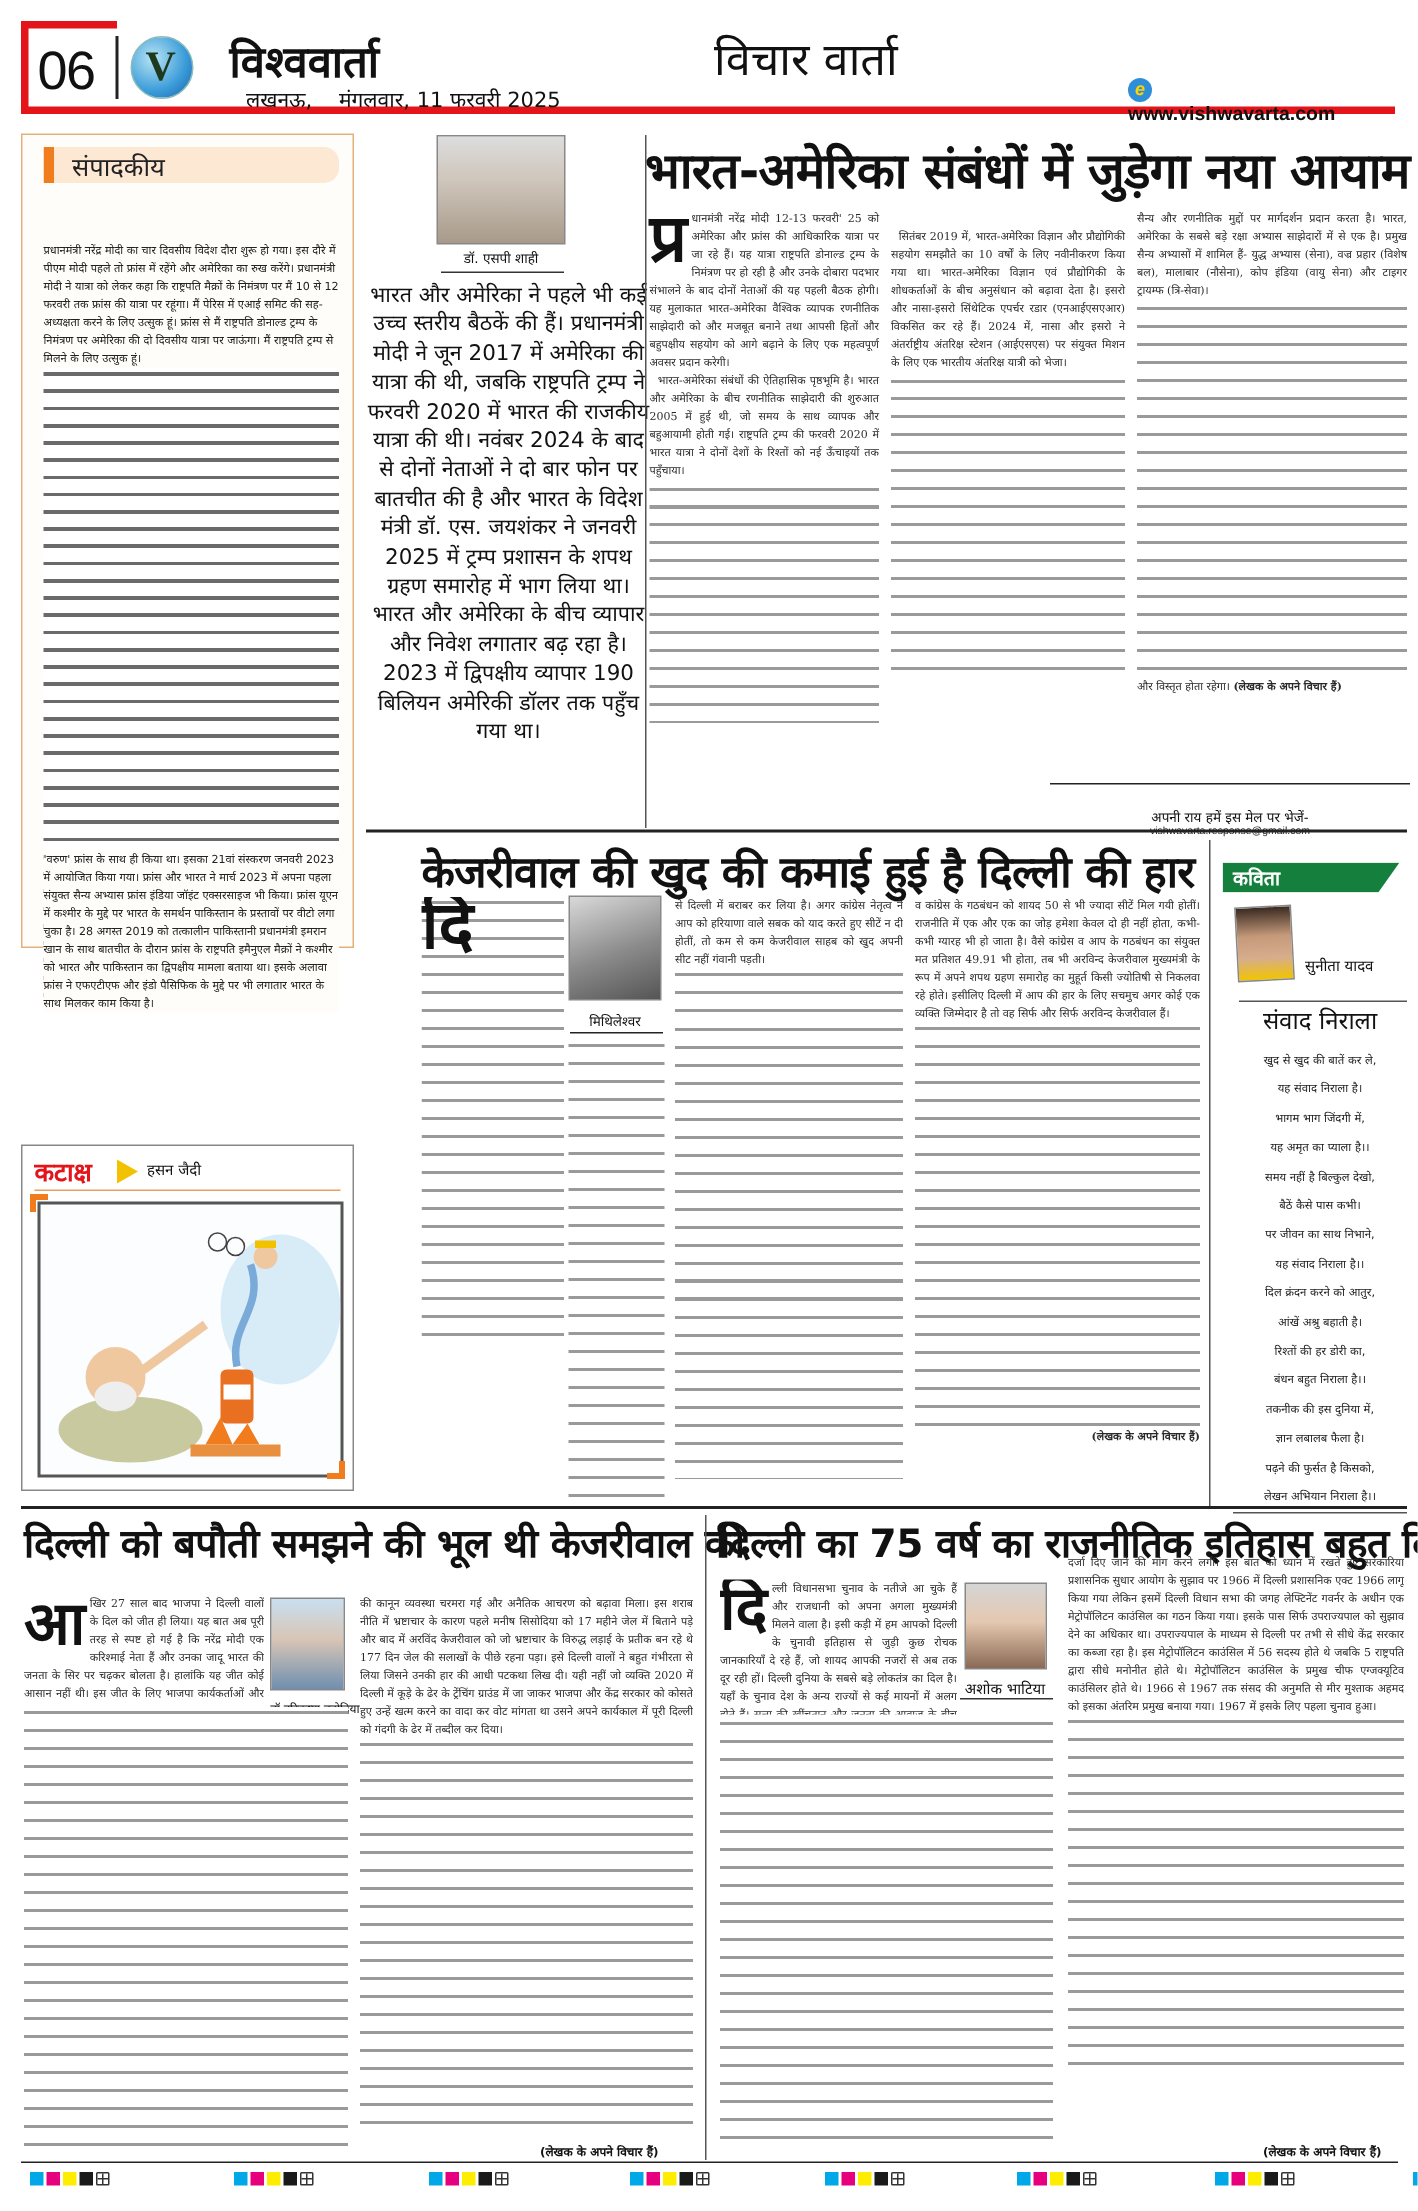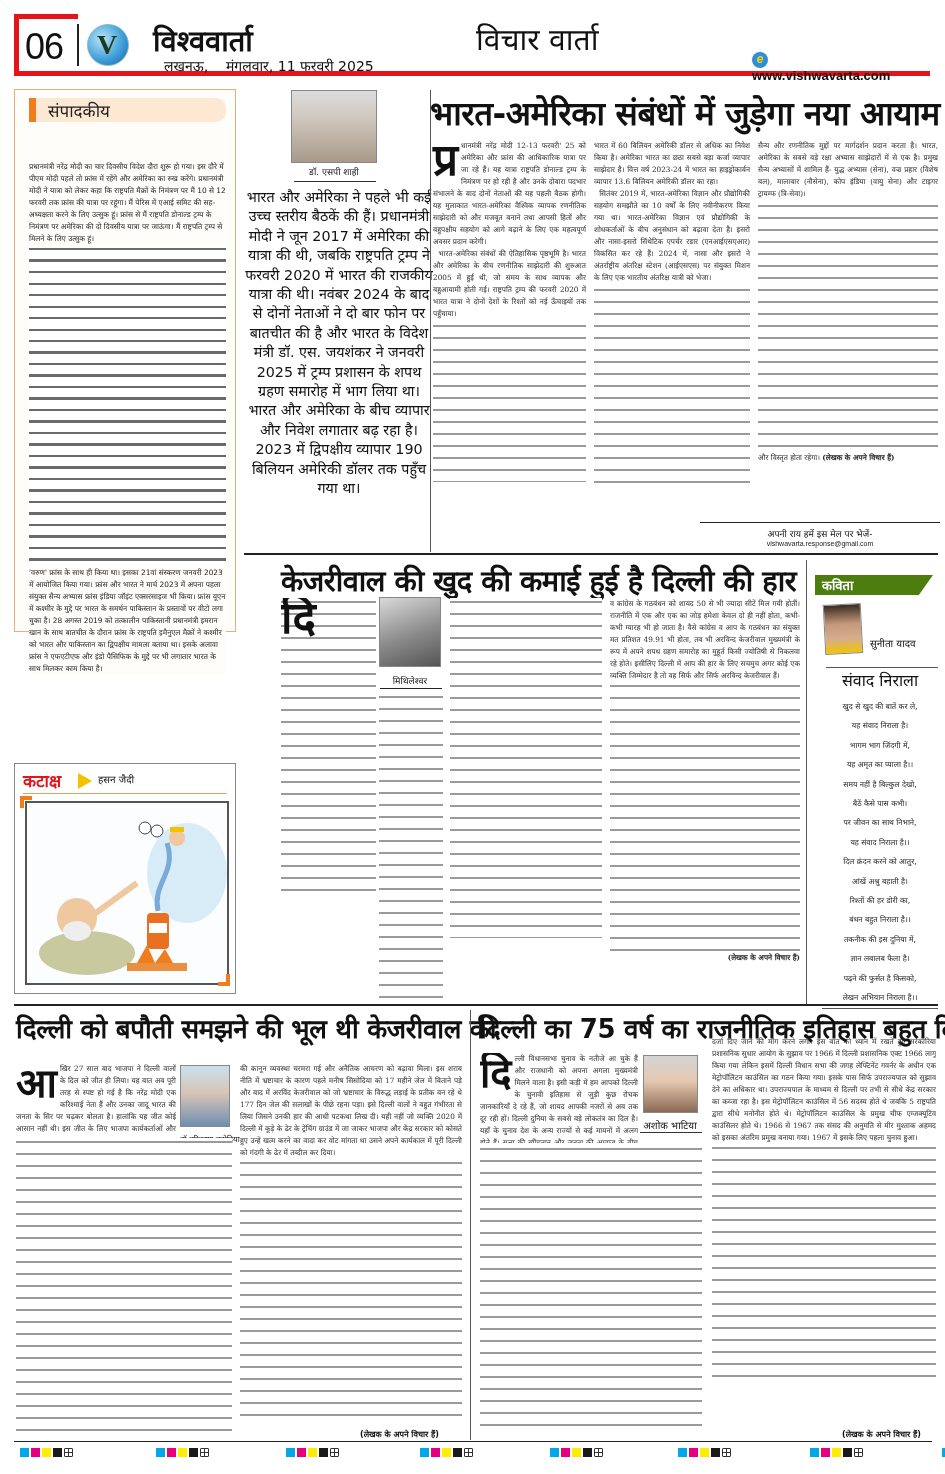--- a/index.html
+++ b/index.html
@@ -51,33 +51,33 @@
 
   
   .lead-photo { left: 291px; top: 90px; width: 86px; height: 73px; background: linear-gradient(180deg, #ddd 0%, #cfc6bc 40%, #a89a8a 100%); }
   .lead-cap { left: 291px; top: 165px; width: 86px; }
   .lead-cap-rule { position: absolute; left: 294px; top: 181px; width: 82px; height: 1px; background: #333; }
   .pullquote { position: absolute; left: 244px; top: 188px; width: 190px; font-size: 14.3px; line-height: 19.4px; text-align: center; color: #111; }
   .vrule { position: absolute; width: 1px; background: #555; }
   .lead-head { position: absolute; left: 430px; top: 90px; width: 510px; font-size: 33px; font-weight: bold; color: #111; letter-spacing: -0.5px; white-space: nowrap; }
   .lead-col { position: absolute; top: 140px; height: 372px; }
   .dropcap { float: left; font-size: 44px; line-height: 40px; font-weight: bold; margin-right: 3px; color: #111; }
-  .byline-box { position: absolute; left: 700px; top: 522px; width: 240px; text-align: center; border-top: 1px solid #222; padding-top: 4px; }
+  .byline-box { position: absolute; left: 700px; top: 522px; width: 240px; text-align: center; border-top: 1px solid #222; padding-top: 15px; }
   .byline-box .l1 { font-size: 9px; color: #111; }
   .byline-box .l2 { font-size: 7px; color: #222; font-family: "Liberation Sans", sans-serif; }
 
   .hrule { position: absolute; height: 2px; background: #222; }
 
   
   .second-head { position: absolute; left: 281px; top: 560px; width: 520px; font-size: 29px; font-weight: bold; color: #111; white-space: nowrap; letter-spacing: -0.5px; }
   .photo2 { left: 379px; top: 597px; width: 62px; height: 70px; background: linear-gradient(160deg, #d9d9d9 0%, #8a8a8a 55%, #555 100%); }
   .cap2 { left: 376px; top: 674px; width: 68px; }
 
   
-  .kavita { position: absolute; left: 815px; top: 575px; width: 118px; height: 20px; background: #4d7c0f; clip-path: polygon(0 0, 100% 0, 88% 100%, 0 100%); }
+  .kavita { position: absolute; left: 815px; top: 575px; width: 118px; height: 20px; background: #15803d; clip-path: polygon(0 0, 100% 0, 88% 100%, 0 100%); }
   .kavita span { position: absolute; left: 7px; top: 1px; font-size: 13px; color: #fff; font-weight: bold; }
   .poet-photo { left: 824px; top: 604px; width: 38px; height: 50px; background: linear-gradient(180deg, #3a2a22 0%, #c59a7a 40%, #d6ad8d 70%, #f2c400 100%); transform: rotate(-3deg); }
   .poet-name { left: 870px; top: 636px; font-size: 10px; }
   .poem-rule { position: absolute; left: 826px; top: 667px; width: 112px; height: 1px; background: #555; }
   .poem-title { position: absolute; left: 820px; top: 669px; width: 120px; text-align: center; font-size: 16px; color: #111; }
   .poem { position: absolute; left: 815px; top: 697px; width: 130px; text-align: center; }
   .poem div { font-size: 7.6px; line-height: 19.4px; color: #222; }
   .poem-end-rule { position: absolute; left: 822px; top: 1008px; width: 116px; height: 1px; background: #555; }
 
   
@@ -161,21 +161,21 @@
 <div class="vrule" style="left:430px; top:90px; height:462px;"></div>
 <h1 class="lead-head">भारत-अमेरिका संबंधों में जुड़ेगा नया आयाम</h1>
 
 <div class="lead-col bodytext" style="left:433px; width:153px;">
   <span class="dropcap">प्र</span>
   <span>धानमंत्री नरेंद्र मोदी 12-13 फरवरी' 25 को अमेरिका और फ्रांस की आधिकारिक यात्रा पर जा रहे हैं। यह यात्रा राष्ट्रपति डोनाल्ड ट्रम्प के निमंत्रण पर हो रही है और उनके दोबारा पदभार संभालने के बाद दोनों नेताओं की यह पहली बैठक होगी। यह मुलाकात भारत-अमेरिका वैश्विक व्यापक रणनीतिक साझेदारी को और मजबूत बनाने तथा आपसी हितों और बहुपक्षीय सहयोग को आगे बढ़ाने के लिए एक महत्वपूर्ण अवसर प्रदान करेगी।</span><br>
   &nbsp;&nbsp;<span>भारत-अमेरिका संबंधों की ऐतिहासिक पृष्ठभूमि है। भारत और अमेरिका के बीच रणनीतिक साझेदारी की शुरुआत 2005 में हुई थी, जो समय के साथ व्यापक और बहुआयामी होती गई। राष्ट्रपति ट्रम्प की फरवरी 2020 में भारत यात्रा ने दोनों देशों के रिश्तों को नई ऊँचाइयों तक पहुँचाया।</span>
   <div class="fill-lines" style="height:160px; margin-top:2px;"></div>
 </div>
 <div class="lead-col bodytext" style="left:594px; width:156px;">
-  <span>भारत में 60 बिलियन अमेरिकी डॉलर से अधिक का निवेश किया है। अमेरिका भारत का छठा सबसे बड़ा कर्जा व्यापार साझेदार है। वित्त वर्ष 2023-24 में भारत का हाइड्रोकार्बन व्यापार 13.6 बिलियन अमेरिकी डॉलर का रहा।</span><br>
+  <br>
   &nbsp;&nbsp;<span>सितंबर 2019 में, भारत-अमेरिका विज्ञान और प्रौद्योगिकी सहयोग समझौते का 10 वर्षों के लिए नवीनीकरण किया गया था। भारत-अमेरिका विज्ञान एवं प्रौद्योगिकी के शोधकर्ताओं के बीच अनुसंधान को बढ़ावा देता है। इसरो और नासा-इसरो सिंथेटिक एपर्चर रडार (एनआईएसएआर) विकसित कर रहे हैं। 2024 में, नासा और इसरो ने अंतर्राष्ट्रीय अंतरिक्ष स्टेशन (आईएसएस) पर संयुक्त मिशन के लिए एक भारतीय अंतरिक्ष यात्री को भेजा।</span>
   <div class="fill-lines" style="height:200px; margin-top:2px;"></div>
 </div>
 <div class="lead-col bodytext" style="left:758px; width:180px;">
   <span>सैन्य और रणनीतिक मुद्दों पर मार्गदर्शन प्रदान करता है। भारत, अमेरिका के सबसे बड़े रक्षा अभ्यास साझेदारों में से एक है। प्रमुख सैन्य अभ्यासों में शामिल हैं- युद्ध अभ्यास (सेना), वज्र प्रहार (विशेष बल), मालाबार (नौसेना), कोप इंडिया (वायु सेना) और टाइगर ट्रायम्फ (त्रि-सेवा)।</span>
   <div class="fill-lines" style="height:250px; margin-top:2px;"></div>
   <span>और विस्तृत होता रहेगा।</span>
   <b>(लेखक के अपने विचार हैं)</b>
 </div>
 <div class="byline-box">
@@ -188,20 +188,21 @@
 <h2 class="second-head">केजरीवाल की खुद की कमाई हुई है दिल्ली की हार</h2>
 <div class="bodytext" style="position:absolute; left:281px; top:598px; width:95px; height:402px; overflow:hidden;">
   <span class="dropcap">दि</span>
   <div class="fill-lines" style="height:300px;"></div>
 </div>
 <div class="photo photo2"></div>
 <div class="caption cap2">मिथिलेश्वर</div>
 <div class="hrule" style="left:380px; top:688px; width:62px; height:1px;"></div>
 <div class="bodytext fill-lines" style="position:absolute; left:379px; top:693px; width:64px; height:307px;"></div>
 <div class="bodytext" style="position:absolute; left:450px; top:598px; width:152px; height:402px; overflow:hidden;">
+  <span>से दिल्ली में बराबर कर लिया है। अगर कांग्रेस नेतृत्व ने आप को हरियाणा वाले सबक को याद करते हुए सीटें न दी होतीं, तो कम से कम केजरीवाल साहब को खुद अपनी सीट नहीं गंवानी पड़ती।</span>
   <div class="fill-lines" style="height:340px;"></div>
 </div>
 <div class="bodytext" style="position:absolute; left:610px; top:598px; width:190px; height:402px; overflow:hidden;">
   <span>व कांग्रेस के गठबंधन को शायद 50 से भी ज्यादा सीटें मिल गयी होतीं। राजनीति में एक और एक का जोड़ हमेशा केवल दो ही नहीं होता, कभी-कभी ग्यारह भी हो जाता है। वैसे कांग्रेस व आप के गठबंधन का संयुक्त मत प्रतिशत 49.91 भी होता, तब भी अरविन्द केजरीवाल मुख्यमंत्री के रूप में अपने शपथ ग्रहण समारोह का मुहूर्त किसी ज्योतिषी से निकलवा रहे होते। इसीलिए दिल्ली में आप की हार के लिए सचमुच अगर कोई एक व्यक्ति जिम्मेदार है तो वह सिर्फ और सिर्फ अरविन्द केजरीवाल हैं।</span>
   <div class="fill-lines" style="height:270px;"></div>
   <div style="text-align:right;"><b>(लेखक के अपने विचार हैं)</b></div>
 </div>
 <div class="vrule" style="left:806px; top:560px; height:444px;"></div>
 
 <div class="kavita">

